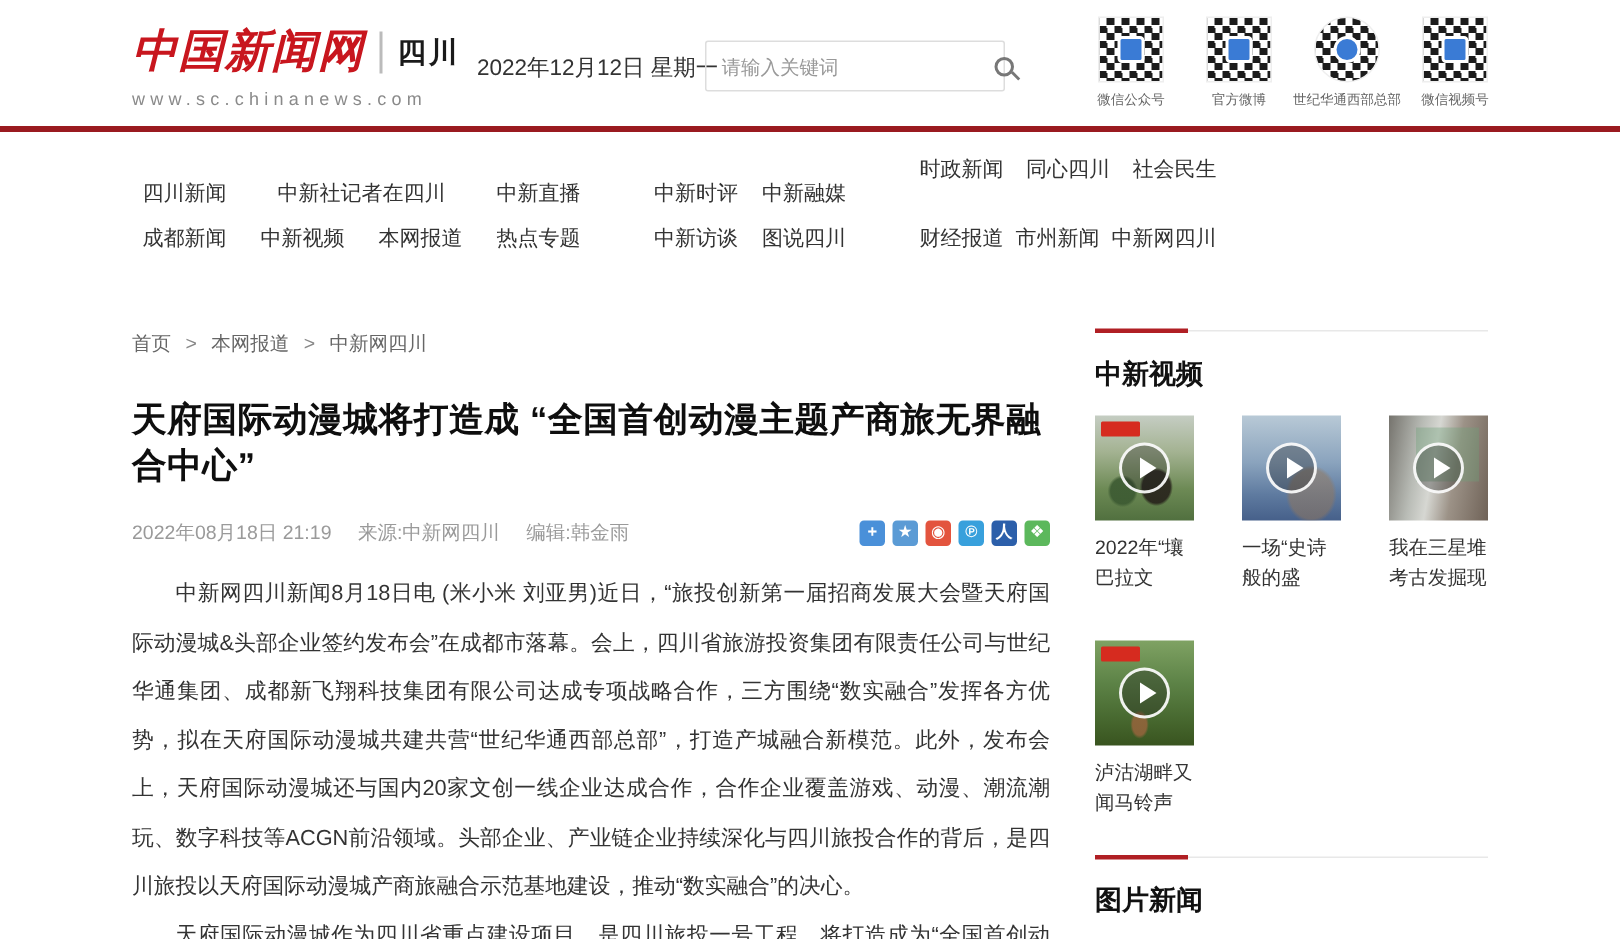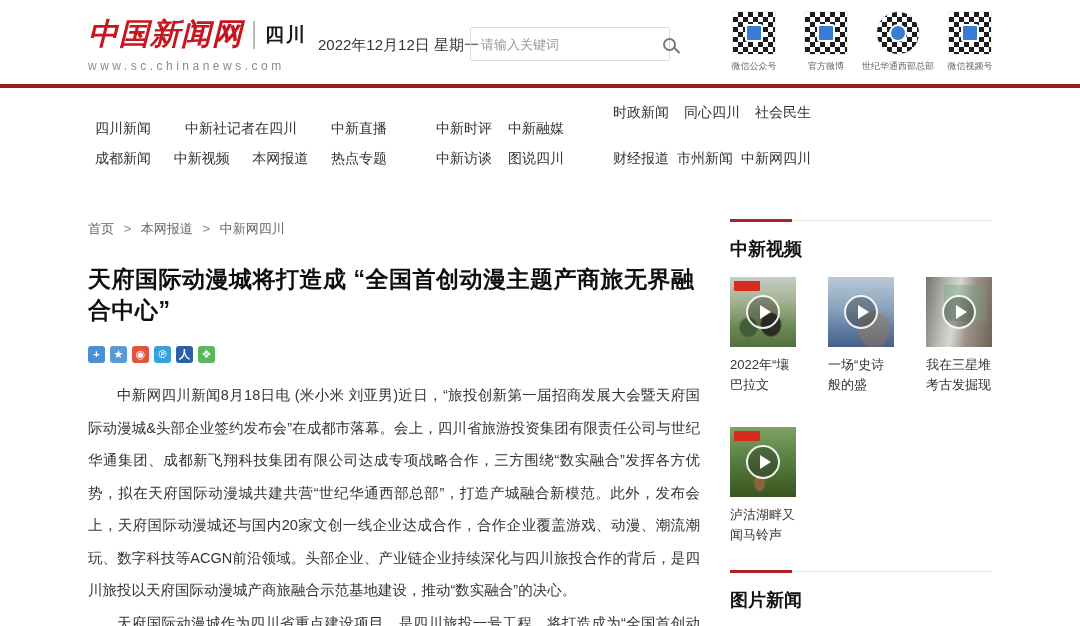--- a/index.html
+++ b/index.html
@@ -182,20 +182,25 @@
       <a>首页</a>
       <span class="bc-sep">&gt;</span>
       <a>本网报道</a>
       <span class="bc-sep">&gt;</span>
       <a>中新网四川</a>
     </div>
 
     <h1 class="art-title">天府国际动漫城将打造成 “全国首创动漫主题产商旅无界融合中心”</h1>
 
     <div class="meta-row">
+      <div class="meta">
+        <span>2022年08月18日 21:19</span>
+        <span>来源:中新网四川</span>
+        <span>编辑:韩金雨</span>
+      </div>
       <div class="share">
         <span class="share-ic" style="background-color: rgb(74, 144, 217);">+</span>
         <span class="share-ic" style="background-color: rgb(91, 155, 213);">★</span>
         <span class="share-ic" style="background-color: rgb(227, 84, 62);">◉</span>
         <span class="share-ic" style="background-color: rgb(56, 160, 220);">℗</span>
         <span class="share-ic" style="background-color: rgb(44, 95, 170);">人</span>
         <span class="share-ic" style="background-color: rgb(92, 184, 92);">❖</span>
       </div>
     </div>
 

